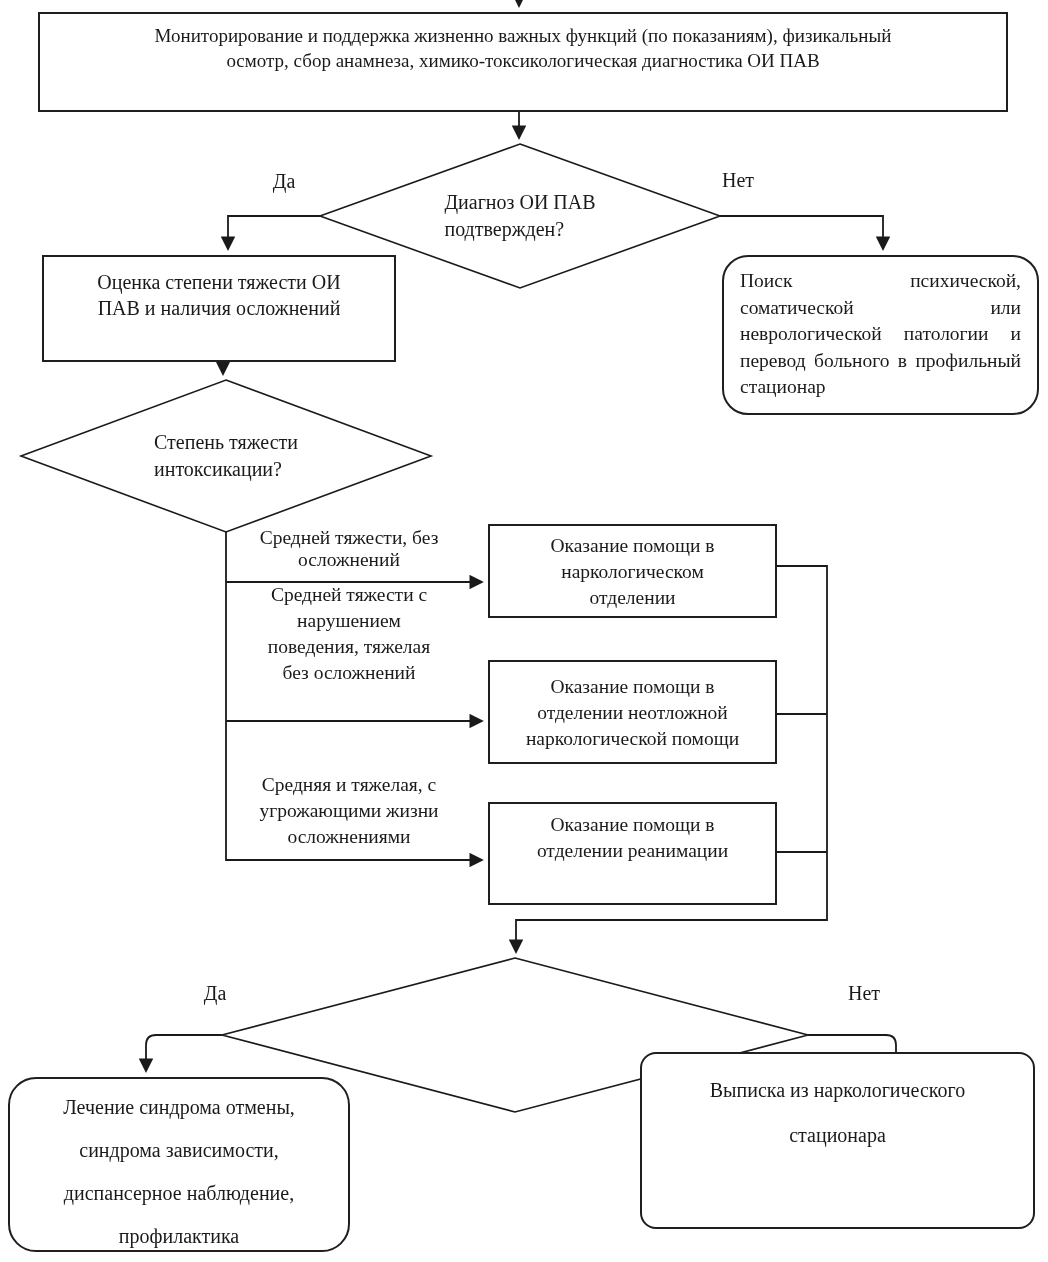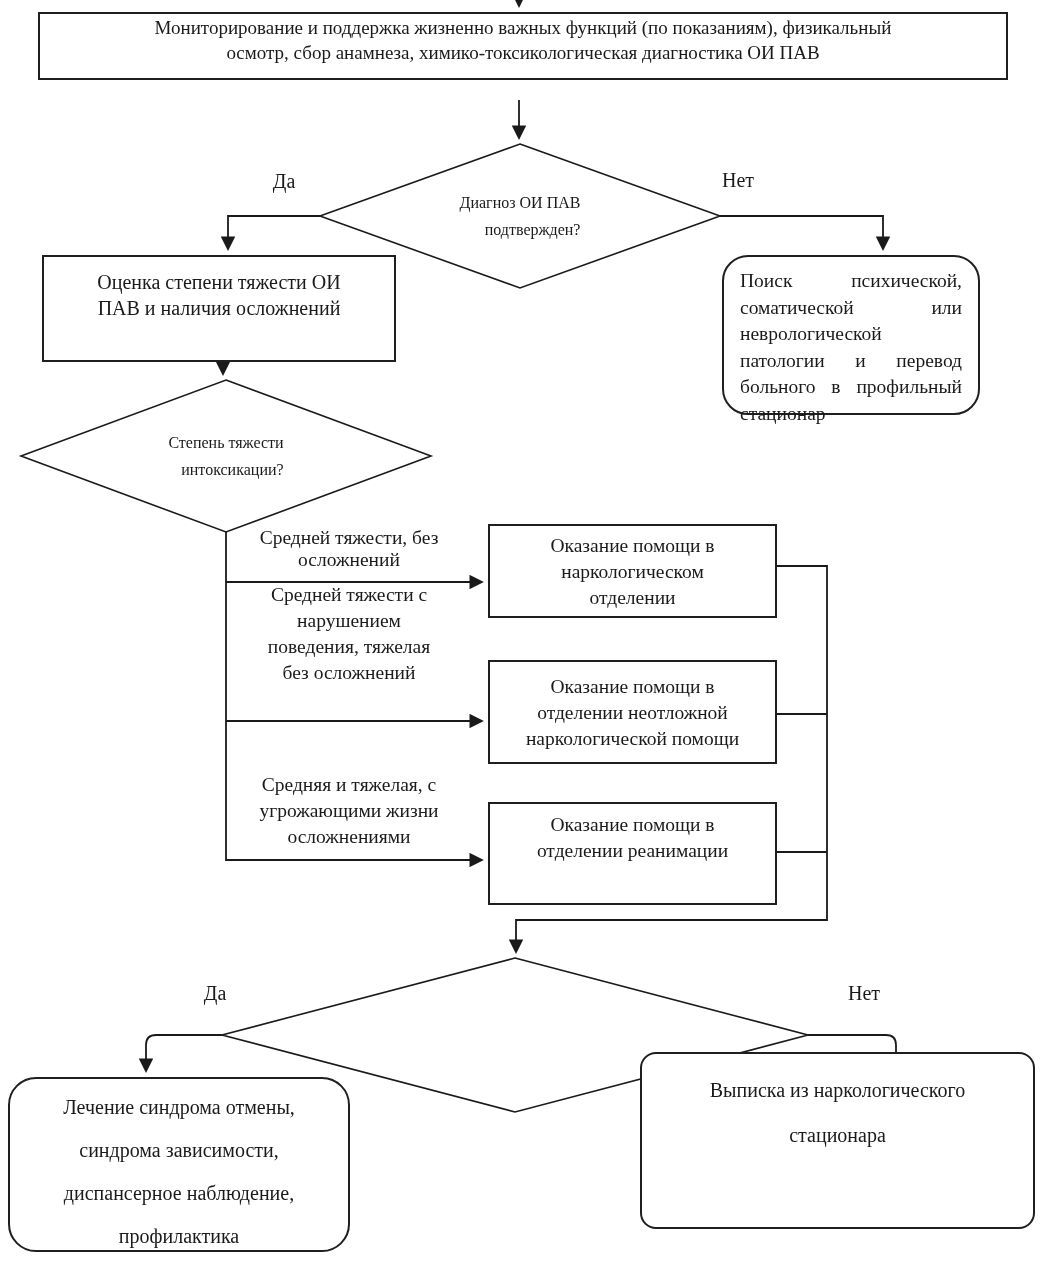--- a/index.html
+++ b/index.html
@@ -15,27 +15,27 @@
     white-space:pre-line;text-align:center;
     font-size:19.5px;line-height:26px;
   }
   .rounded{border-radius:27px;}
   .lbl{
     position:absolute;box-sizing:border-box;background:transparent;border:none;
     white-space:pre-line;text-align:center;font-size:20px;line-height:26px;
   }
   .dtext{
     position:absolute;display:flex;align-items:center;justify-content:center;
-    text-align:right;white-space:pre-line;background:transparent;
-    font-size:16px;line-height:27px;
+    text-align:left;white-space:pre-line;background:transparent;
+    font-size:20px;line-height:27px;
   }
-  #monitoring-box{left:38px;top:12px;width:970px;height:68px;padding-top:1px;line-height:25px;font-size:19px;}
+  #monitoring-box{left:38px;top:12px;width:970px;height:100px;padding-top:9px;line-height:25px;font-size:19px;}
   #assessment-box{left:42px;top:255px;width:354px;height:107px;padding-top:12px;font-size:20px;}
   #pathology-box{
-    left:722px;top:255px;width:258px;height:160px;border-radius:26px;
+    left:722px;top:255px;width:317px;height:160px;border-radius:26px;
     padding:11px 16px 0 16px;text-align:justify;text-align-last:left;
     white-space:normal;font-size:19.5px;line-height:26.5px;
   }
   #narcology-box{left:488px;top:524px;width:289px;height:94px;padding-top:7px;}
   #emergency-box{left:488px;top:660px;width:289px;height:104px;padding-top:12px;}
   #icu-box{left:488px;top:802px;width:289px;height:103px;padding-top:8px;}
   #treatment-box{left:8px;top:1077px;width:342px;height:175px;border-radius:28px;padding-top:7px;line-height:43px;font-size:20px;}
   #discharge-box{left:640px;top:1052px;width:395px;height:177px;border-radius:16px;padding-top:14px;line-height:45px;font-size:20px;}
   #diagnosis-dtext{left:340px;top:158px;width:360px;height:116px;}
   #severity-dtext{left:46px;top:396px;width:360px;height:120px;}

